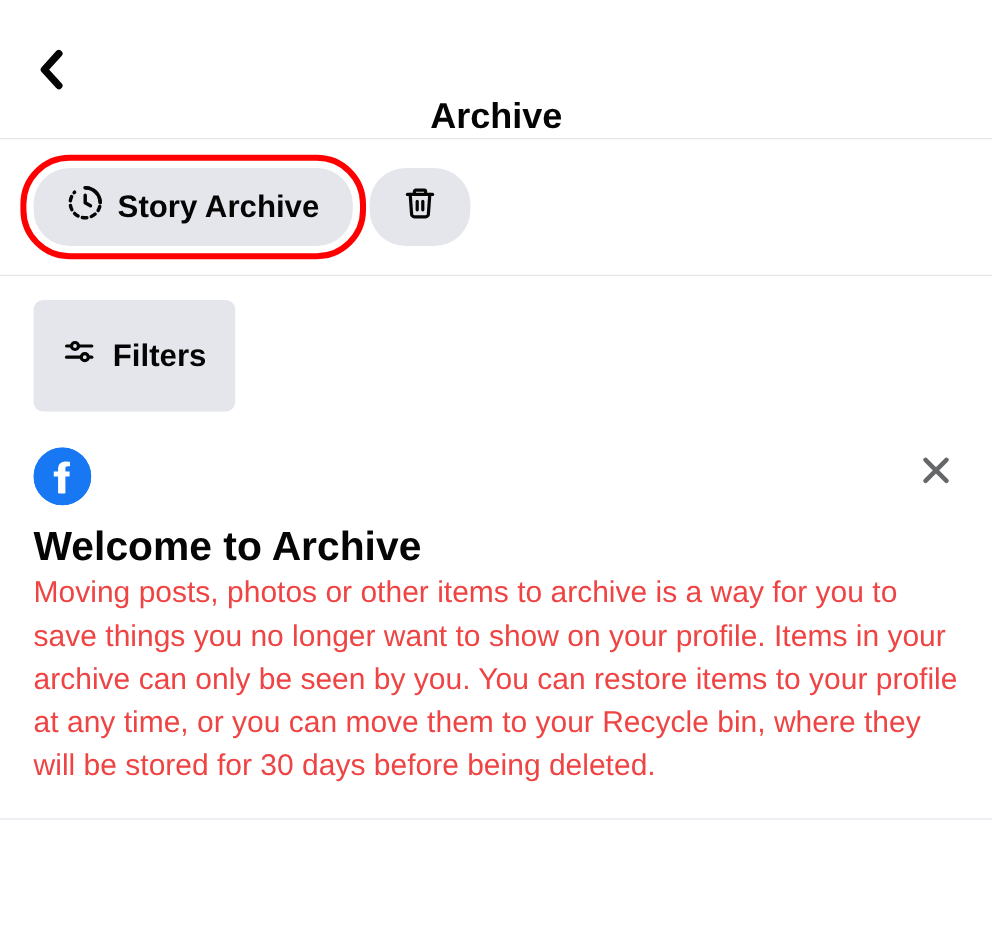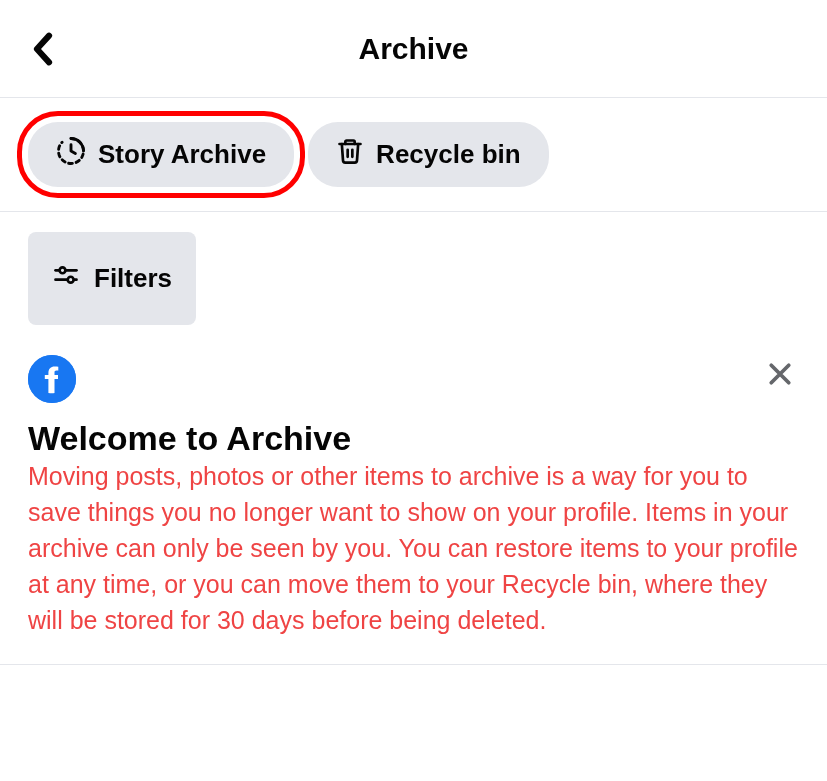--- a/index.html
+++ b/index.html
@@ -9,24 +9,24 @@
     }
     body {
       font-family: -apple-system, BlinkMacSystemFont, "Segoe UI", Helvetica, Arial, sans-serif;
       background: #ffffff;
       width: 827px;
       height: 781px;
       color: #1c1e21;
     }
     .header {
       display: flex;
-      align-items: center;
+      align-items: flex-end;
       justify-content: center;
       position: relative;
-      height: 98px;
+      height: 116px;
       border-bottom: 1px solid #e4e6eb;
     }
     .back-button {
       position: absolute;
       left: 30px;
       top: 50%;
       transform: translateY(-50%);
       cursor: pointer;
       display: flex;
       align-items: center;
@@ -138,21 +138,20 @@
   <div class="tab-pill">
     <span>
       <svg width="28" height="28" viewBox="0 0 24 24" fill="none">
         <path d="M3 6 L21 6" stroke="#050505" stroke-width="2.3" stroke-linecap="round"></path>
         <path d="M8 6 L8 4 A1 1 0 0 1 9 3 L15 3 A1 1 0 0 1 16 4 L16 6" stroke="#050505" stroke-width="2.3" stroke-linecap="round"></path>
         <path d="M5 6 L6 20 A2 2 0 0 0 8 22 L16 22 A2 2 0 0 0 18 20 L19 6" stroke="#050505" stroke-width="2.3" stroke-linecap="round"></path>
         <path d="M10 11 L10 17" stroke="#050505" stroke-width="2.3" stroke-linecap="round"></path>
         <path d="M14 11 L14 17" stroke="#050505" stroke-width="2.3" stroke-linecap="round"></path>
       </svg>
     </span>
-    <span>Recycle bin</span>
   </div>
 </div>
 
 <div class="filters-section">
   <div class="filters-button">
     <span>
       <svg width="28" height="28" viewBox="0 0 24 24" fill="none">
         <line x1="3" y1="8" x2="21" y2="8" stroke="#050505" stroke-width="2.3" stroke-linecap="round"></line>
         <circle cx="9" cy="8" r="2.5" fill="#e4e6eb" stroke="#050505" stroke-width="2.3"></circle>
         <line x1="3" y1="16" x2="21" y2="16" stroke="#050505" stroke-width="2.3" stroke-linecap="round"></line>

